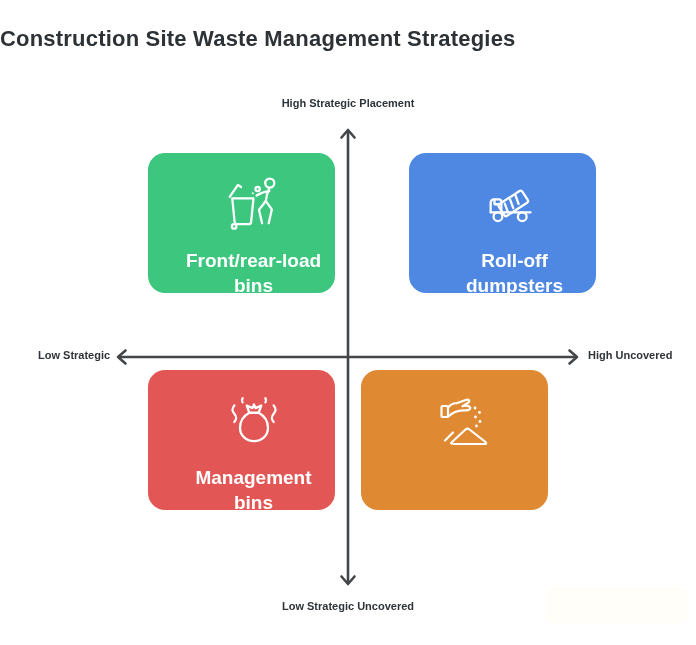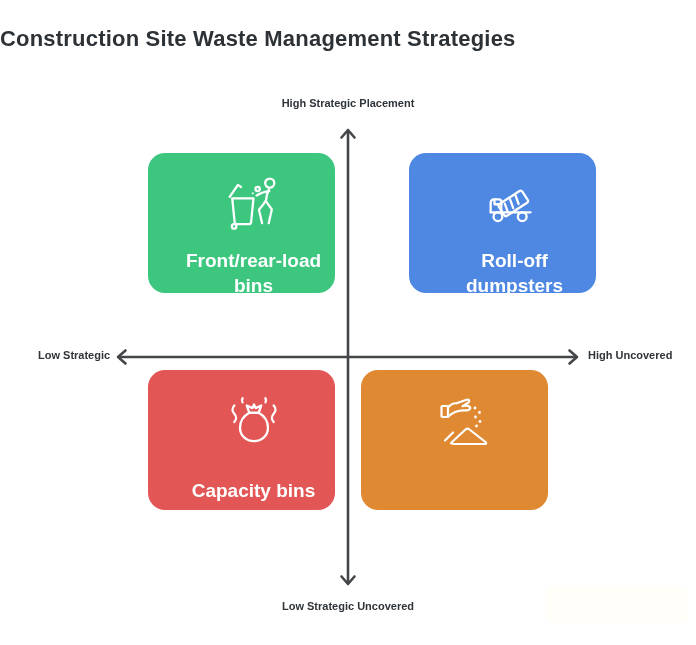--- a/index.html
+++ b/index.html
@@ -96,21 +96,21 @@
     <div class="icon-wrap">
       <svg width="58" height="54" viewBox="0 0 56 52">
         <path d="M23.5,19 H32.5 C38,22 41.5,27.2 41.5,33.5 C41.5,41 35.5,46.5 28,46.5 C20.5,46.5 14.5,41 14.5,33.5 C14.5,27.2 18,22 23.5,19 Z"></path>
         <path d="M23.5,19 L21,12 L26.5,14.5 L28,11 L29.5,14.5 L35,12 L32.5,19"></path>
         <path d="M9,12 C6.5,15 6.5,17 9,20 C11.5,23 11.5,25 9,28"></path>
         <path d="M47,12 C49.5,15 49.5,17 47,20 C44.5,23 44.5,25 47,28"></path>
         <path d="M17,5 C16,6.5 16,7.5 17,9"></path>
         <path d="M39,5 C40,6.5 40,7.5 39,9"></path>
       </svg>
     </div>
-    <div class="card-label">Capacity bins</div>
+    <div class="card-label">Management bins</div>
   </div>
 
   <div class="card" style="left: 361px; top: 370px; background-color: rgb(223, 138, 50);">
     <div class="icon-wrap">
       <svg width="60" height="56" viewBox="0 0 60 54">
         <rect x="4.5" y="11" width="6.5" height="11" rx="1"></rect>
         <path d="M11,12.5 C13.5,9.5 16.5,8 19.5,8.3 L29.5,4.8 C32,4 33.2,6 31.2,7.6 L25.5,11.2 C29.5,10.2 32.8,10.8 33.2,12.8 C33.6,14.8 30.2,15.6 26.8,15.4 C20.5,15.2 15.5,17.5 11,21.8"></path>
         <circle class="dotfill" cx="38" cy="13" r="1.4"></circle>
         <circle class="dotfill" cx="42.5" cy="17.5" r="1.4"></circle>
         <circle class="dotfill" cx="38.5" cy="22" r="1.4"></circle>

